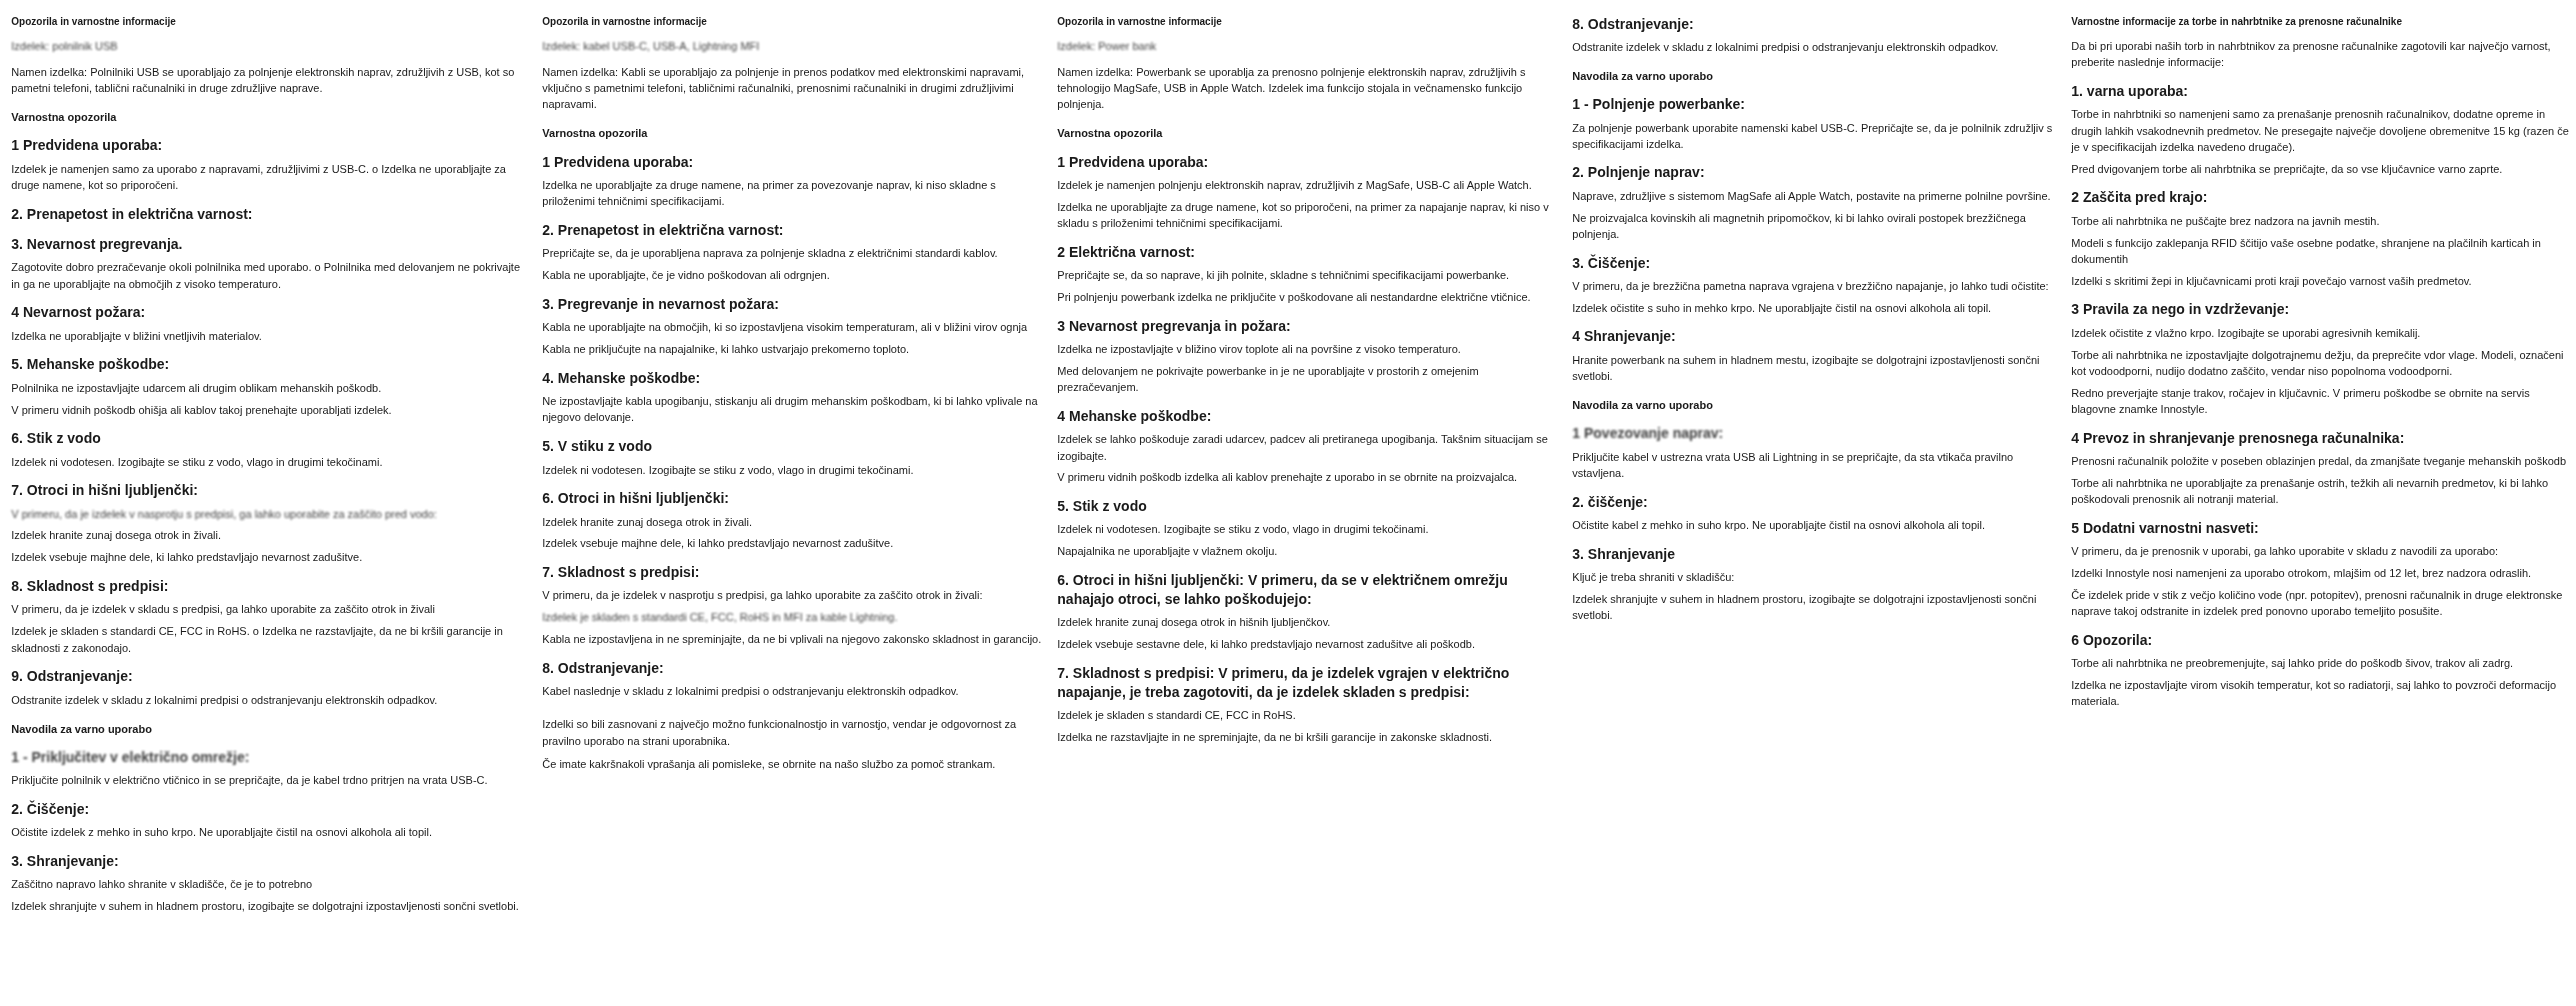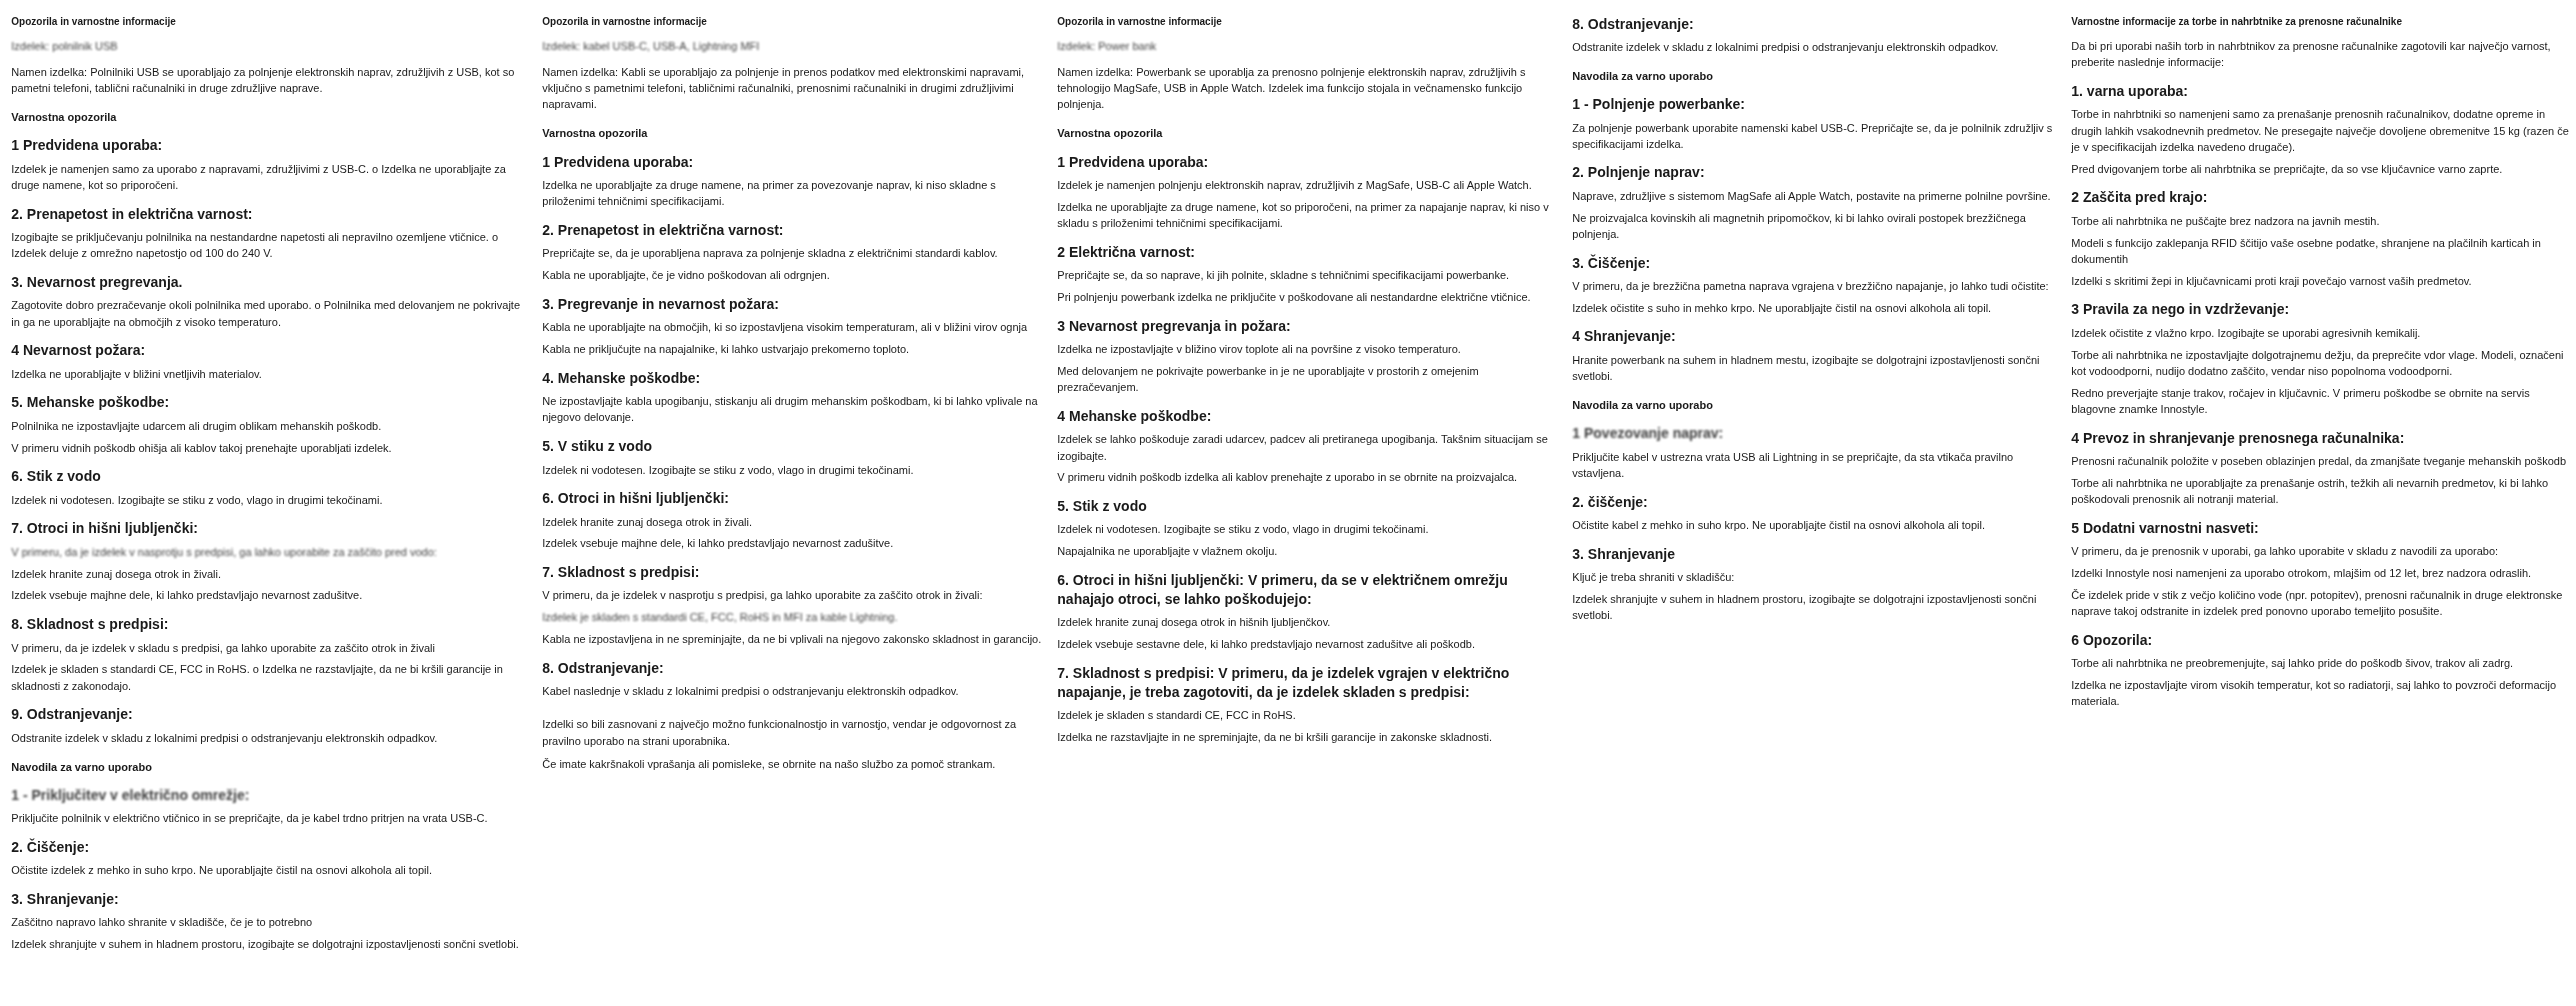--- a/index.html
+++ b/index.html
@@ -78,21 +78,20 @@
     <h2 class="sec-title">Opozorila in varnostne informacije</h2>
     <p class="lead blur">Izdelek: polnilnik USB</p>
     <p class="para">Namen izdelka: Polnilniki USB se uporabljajo za polnjenje elektronskih naprav, združljivih z USB, kot so pametni telefoni, tablični računalniki in druge združljive naprave.</p>
 
     <h3 class="sub">Varnostna opozorila</h3>
 
     <h4 class="subsub">1 Predvidena uporaba:</h4>
     <p class="para">Izdelek je namenjen samo za uporabo z napravami, združljivimi z USB-C. o Izdelka ne uporabljajte za druge namene, kot so priporočeni.</p>
 
     <h4 class="subsub">2. Prenapetost in električna varnost:</h4>
-    <p class="para">Izogibajte se priključevanju polnilnika na nestandardne napetosti ali nepravilno ozemljene vtičnice. o Izdelek deluje z omrežno napetostjo od 100 do 240 V.</p>
 
     <h4 class="subsub">3. Nevarnost pregrevanja.</h4>
     <p class="para">Zagotovite dobro prezračevanje okoli polnilnika med uporabo. o Polnilnika med delovanjem ne pokrivajte in ga ne uporabljajte na območjih z visoko temperaturo.</p>
 
     <h4 class="subsub">4 Nevarnost požara:</h4>
     <p class="para">Izdelka ne uporabljajte v bližini vnetljivih materialov.</p>
 
     <h4 class="subsub">5. Mehanske poškodbe:</h4>
     <p class="para tight">Polnilnika ne izpostavljajte udarcem ali drugim oblikam mehanskih poškodb.</p>
     <p class="para">V primeru vidnih poškodb ohišja ali kablov takoj prenehajte uporabljati izdelek.</p>

